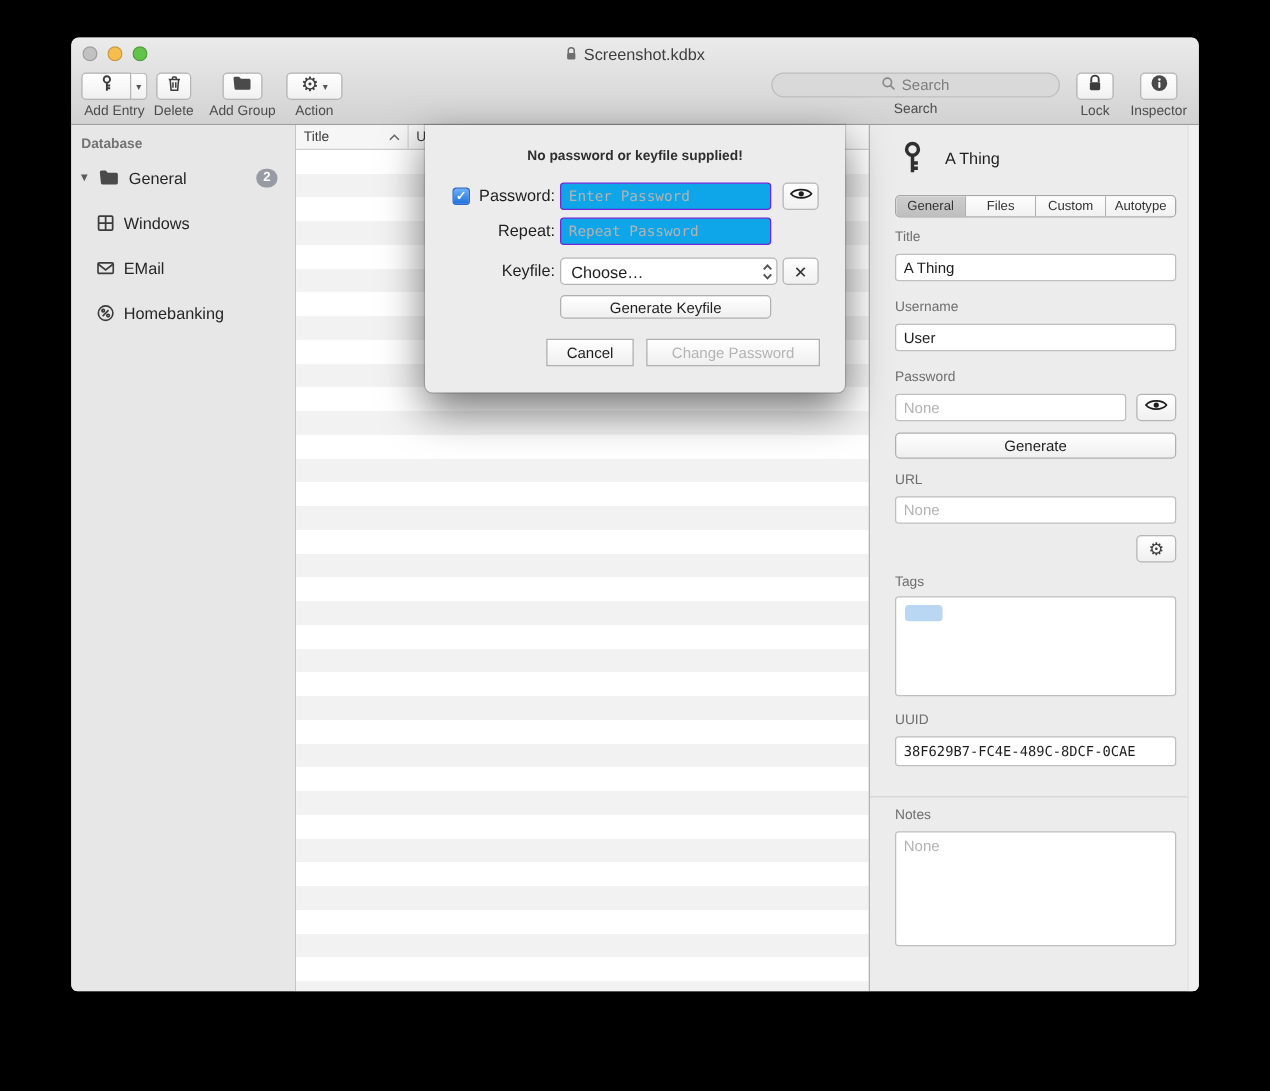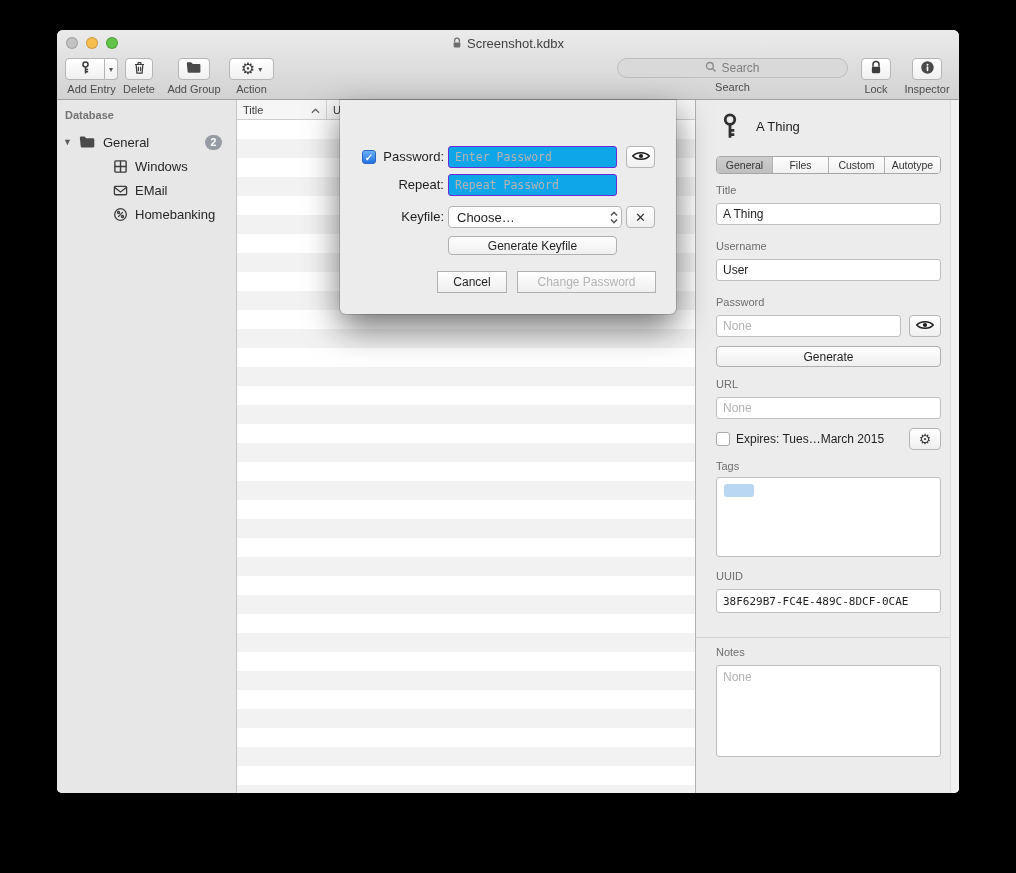--- a/index.html
+++ b/index.html
@@ -50,21 +50,21 @@
 
   
   .sidebar { position:absolute; left:0; top:70px; width:180px; height:693px;
              background:#e7e7e7; border-right:1px solid #c5c5c5; }
   .sb-header { position:absolute; left:8px; top:9px; font-size:11px; font-weight:bold; color:#737373; }
   .sb-rows { position:absolute; top:30px; left:0; right:0; }
   .sb-row { display:flex; align-items:center; height:24px; padding-left:6px; font-size:13px; color:#262626; }
   .sb-row .tri { width:10px; font-size:9px; color:#5a5a5a; }
   .sb-row .ic { margin-left:6px; display:flex; }
   .sb-row .lbl { margin-left:7px; }
-  .sb-child { padding-left:56px; }
+  .sb-child { padding-left:20px;margin-top:12px; }
   .sb-child .ic { margin-left:0; }
   .badge { margin-left:auto; margin-right:14px; min-width:17px; height:15px; border-radius:8px;
            background:#979ca4; color:#fff; font-size:10.5px; font-weight:bold;
            display:flex; align-items:center; justify-content:center; padding:0 4px; }
 
   
   .table { position:absolute; left:180px; top:70px; width:458px; height:693px; background:#fff; }
   .thead { position:absolute; top:0; left:0; right:0; height:20px; background:#f6f6f6;
            border-bottom:1px solid #cfcfcf; display:flex; font-size:11px; color:#3c3c3c; }
   .th { display:flex; align-items:center; padding:0 6px; }
@@ -342,24 +342,20 @@
               <circle cx="12" cy="8" r="2.8" fill="#1e1e1e"></circle>
             </svg>
         </span>
       </span>
 
       <span class="wbtn" style="top:246px">Generate</span>
 
       <span class="flabel" style="top:278px">URL</span>
       <input class="ffield" style="top: 297px;" placeholder="None">
 
-      <div class="exp-row">
-        <span class="chk"></span>
-        <span class="lbl">Expires: Tues…March 2015</span>
-      </div>
       <span class="ibtn" style="left:213px; top:328px">
         <span class="gear-glyph" style="font-size:14px">⚙</span>
       </span>
 
       <span class="flabel" style="top:360px">Tags</span>
       <div class="tagsbox">
         <span class="tagchip"></span>
       </div>
 
       <span class="flabel" style="top:470px">UUID</span>
@@ -367,20 +363,21 @@
 
       <div class="idivider"></div>
 
       <span class="flabel" style="top:546px">Notes</span>
       <textarea class="notes" placeholder="None" style=""></textarea>
 
       <div class="insp-scroll"></div>
     </div>
 
     <div class="dialog">
+      <div class="dmsg">No password or keyfile supplied!</div>
 
       <div class="drow" style="top:46px">
         <span class="chk on dchk">✓</span>
         <span class="dlabel">Password:</span>
         <input class="dfield" placeholder="Enter Password" style="">
         <span class="ibtn deye">
           <span>
             <svg width="18" height="12" viewBox="0 0 24 16">
                 <path d="M1 8 C6 2.2 18 2.2 23 8 C18 13.8 6 13.8 1 8 Z" fill="none" stroke="#1e1e1e" stroke-width="2"></path>
                 <circle cx="12" cy="8" r="2.8" fill="#1e1e1e"></circle>

